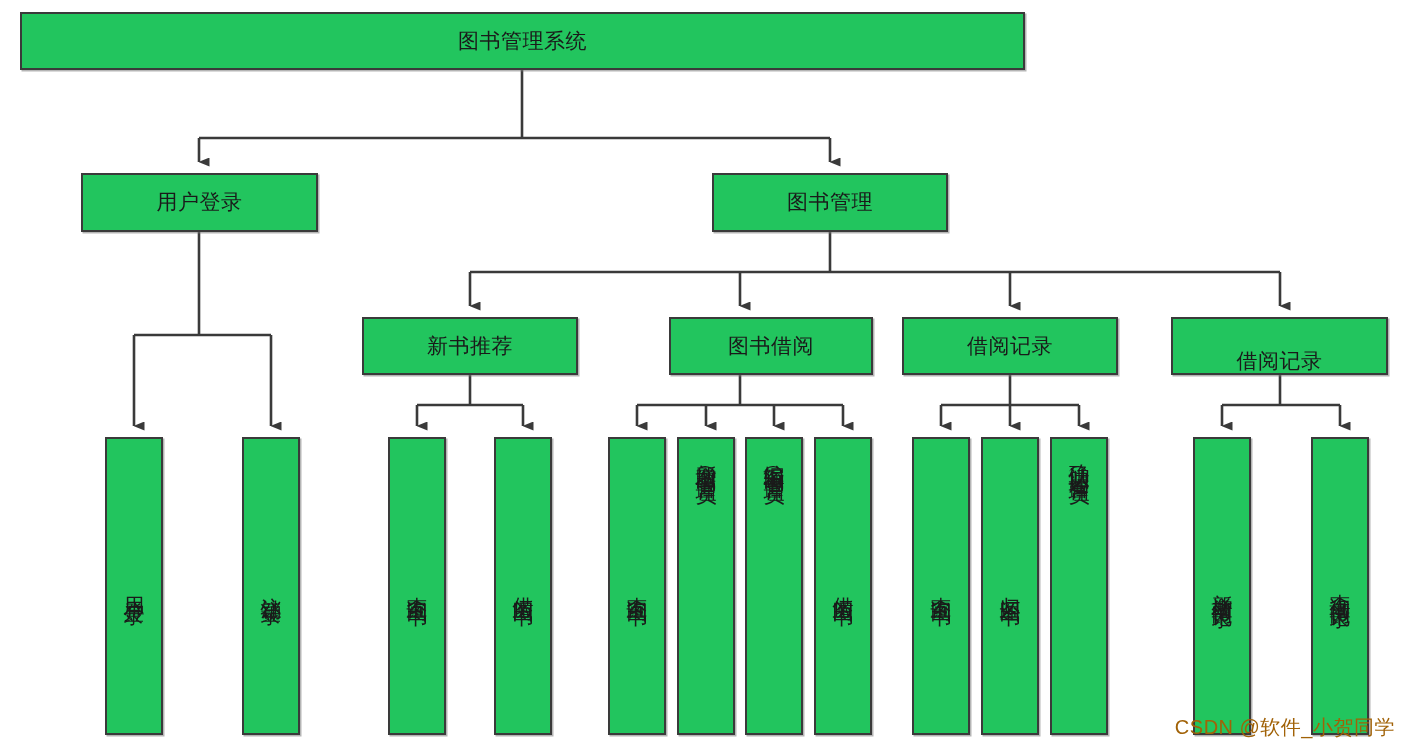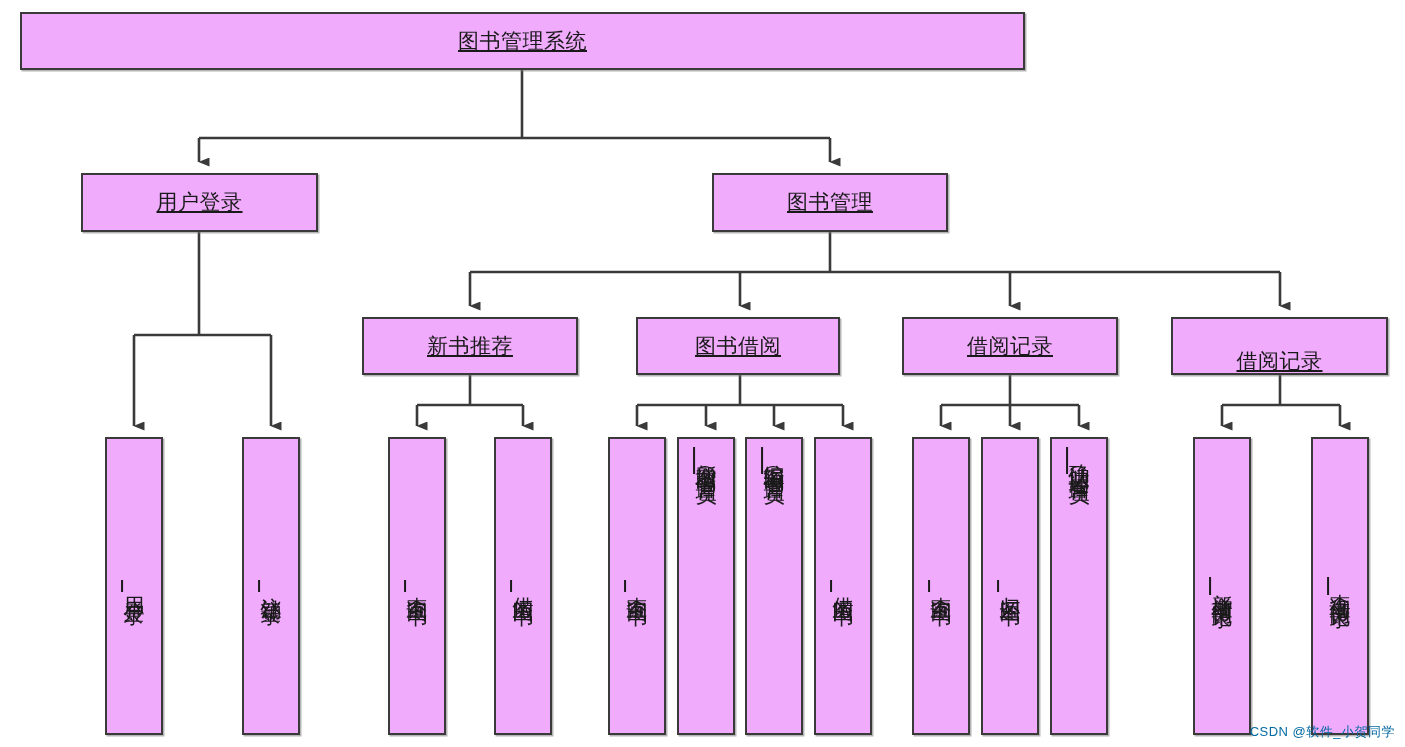--- a/index.html
+++ b/index.html
@@ -23,28 +23,27 @@
     position: absolute;
     left: 0;
     top: 0;
     width: 1405px;
     height: 747px;
     pointer-events: none;
   }
   .node {
     position: absolute;
     box-sizing: border-box;
-    background: #f0abfc;
+    background: #22c55e;
     border: 2px solid #3a3a3a;
     box-shadow: 1.5px 1.5px 0 0 rgba(120,120,120,0.55);
     display: flex;
     align-items: center;
     justify-content: center;
     color: #1a1a1a;
-    text-decoration: underline;
   }
   .node-label {
     font-size: 21px;
     line-height: 1.15;
     white-space: nowrap;
     letter-spacing: 0.5px;
   }
   .node.leaf {
     align-items: flex-start;
     justify-content: center;
@@ -58,22 +57,22 @@
     white-space: nowrap;
   }
   .node.leaf.centered {
     align-items: center;
     padding-top: 0;
   }
   .watermark {
     position: absolute;
     right: 10px;
     bottom: 6px;
-    font-size: 13px;
-    color: #0369a1;
+    font-size: 20px;
+    color: #a16207;
     letter-spacing: 0.5px;
     white-space: nowrap;
     user-select: none;
     margin-left: 15px;
   }
 </style>
 </head>
 <body>
 
 <div id="diagram-root">
@@ -135,21 +134,21 @@
   <div class="node" style="left:81px; top:173px; width:237px; height:59px;">
     <span class="node-label">用户登录</span>
   </div>
   <div class="node" style="left:712px; top:173px; width:236px; height:59px;">
     <span class="node-label">图书管理</span>
   </div>
 
   <div class="node" style="left:362px; top:317px; width:216px; height:58px;">
     <span class="node-label">新书推荐</span>
   </div>
-  <div class="node" style="left:636px; top:317px; width:204px; height:58px;">
+  <div class="node" style="left:669px; top:317px; width:204px; height:58px;">
     <span class="node-label">图书借阅</span>
   </div>
   <div class="node" style="left:902px; top:317px; width:216px; height:58px;">
     <span class="node-label">借阅记录</span>
   </div>
   <div class="node" style="left:1171px; top:317px; width:217px; height:58px;align-items:flex-end;">
     <span class="node-label">借阅记录</span>
   </div>
 
   <div class="node leaf centered" style="left:105px; top:437px; width:58px; height:298px;">

